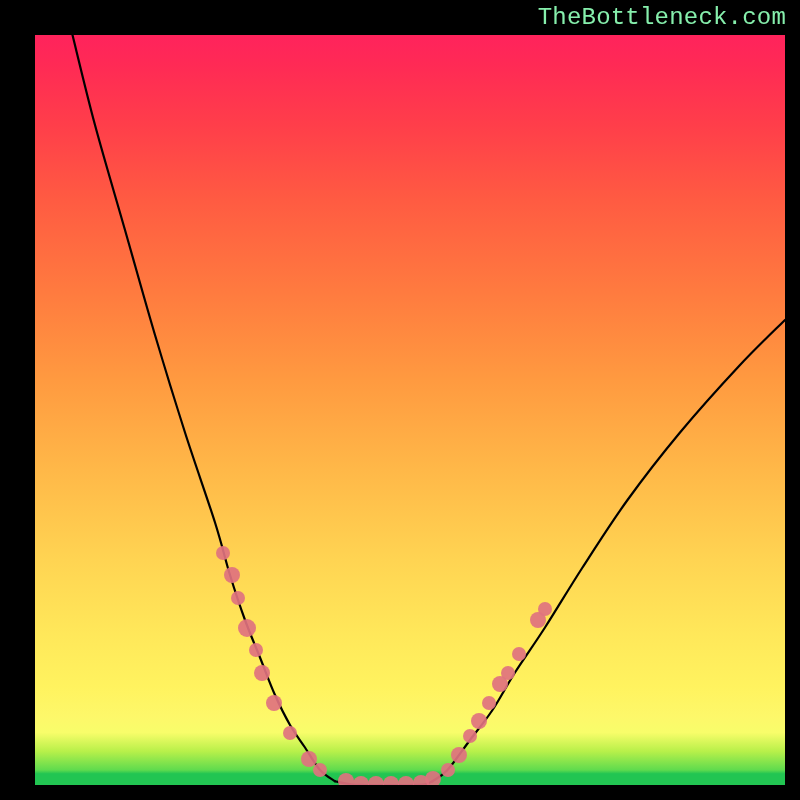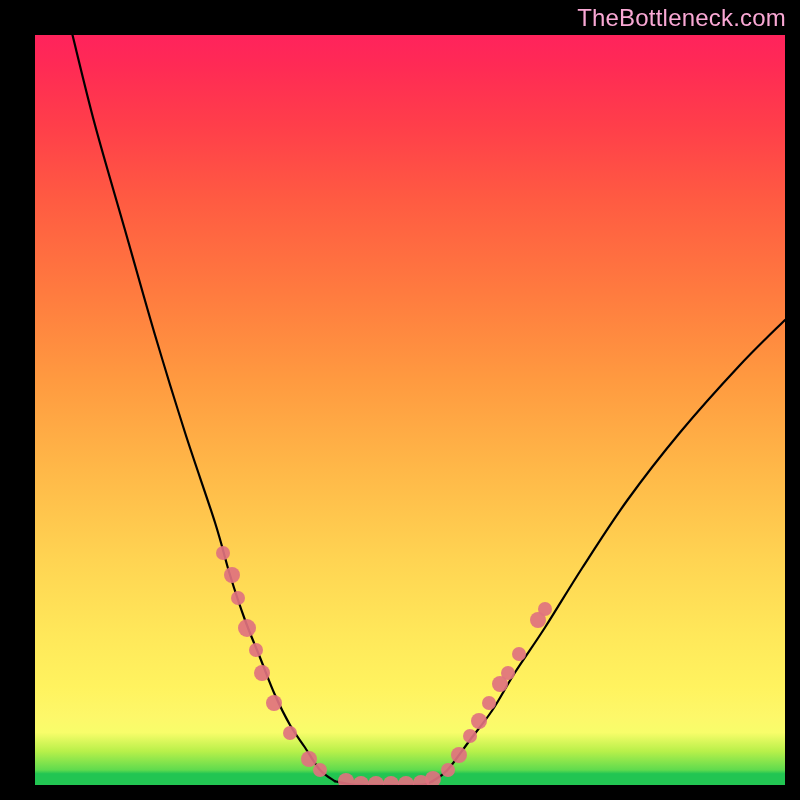--- a/index.html
+++ b/index.html
@@ -40,26 +40,27 @@
       #ff3e4a 88%,
       #ff2a55 96%,
       #ff235c 100%
     );
     overflow: hidden;
   }
   .watermark {
     position: absolute;
     top: 4px;
     right: 14px;
-    color: #f9a8d4;
+    color: #86efac;
     font-size: 24px;
     font-weight: 400;
     letter-spacing: 0.2px;
     z-index: 50;
     user-select: none;
+    font-family: Liberation Mono, monospace;
   }
   svg.curves {
     position: absolute;
     left: 0;
     top: 0;
     width: 750px;
     height: 750px;
     z-index: 10;
   }
   .marker {

